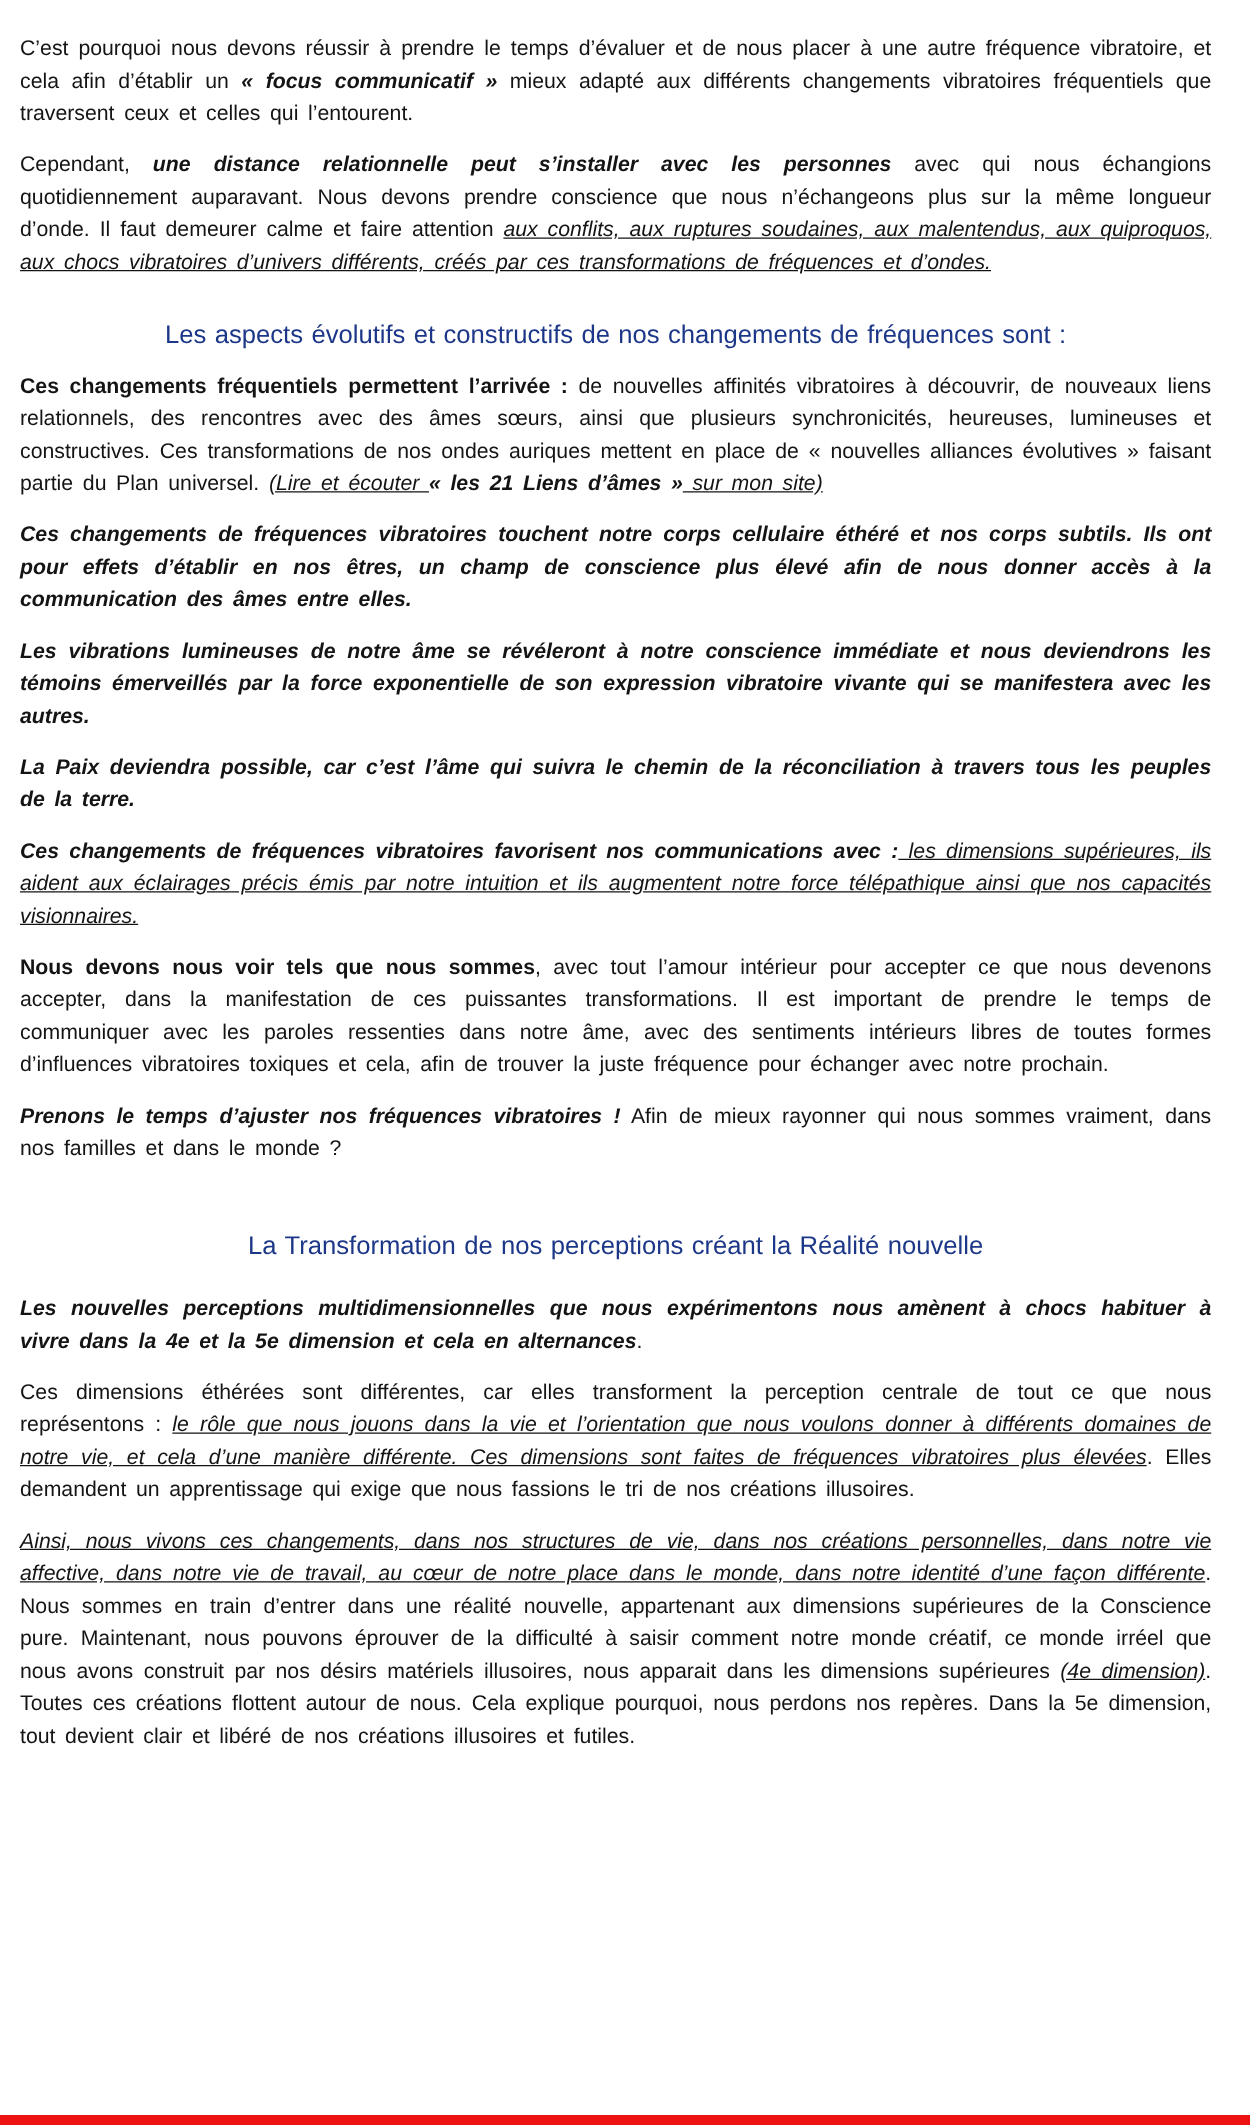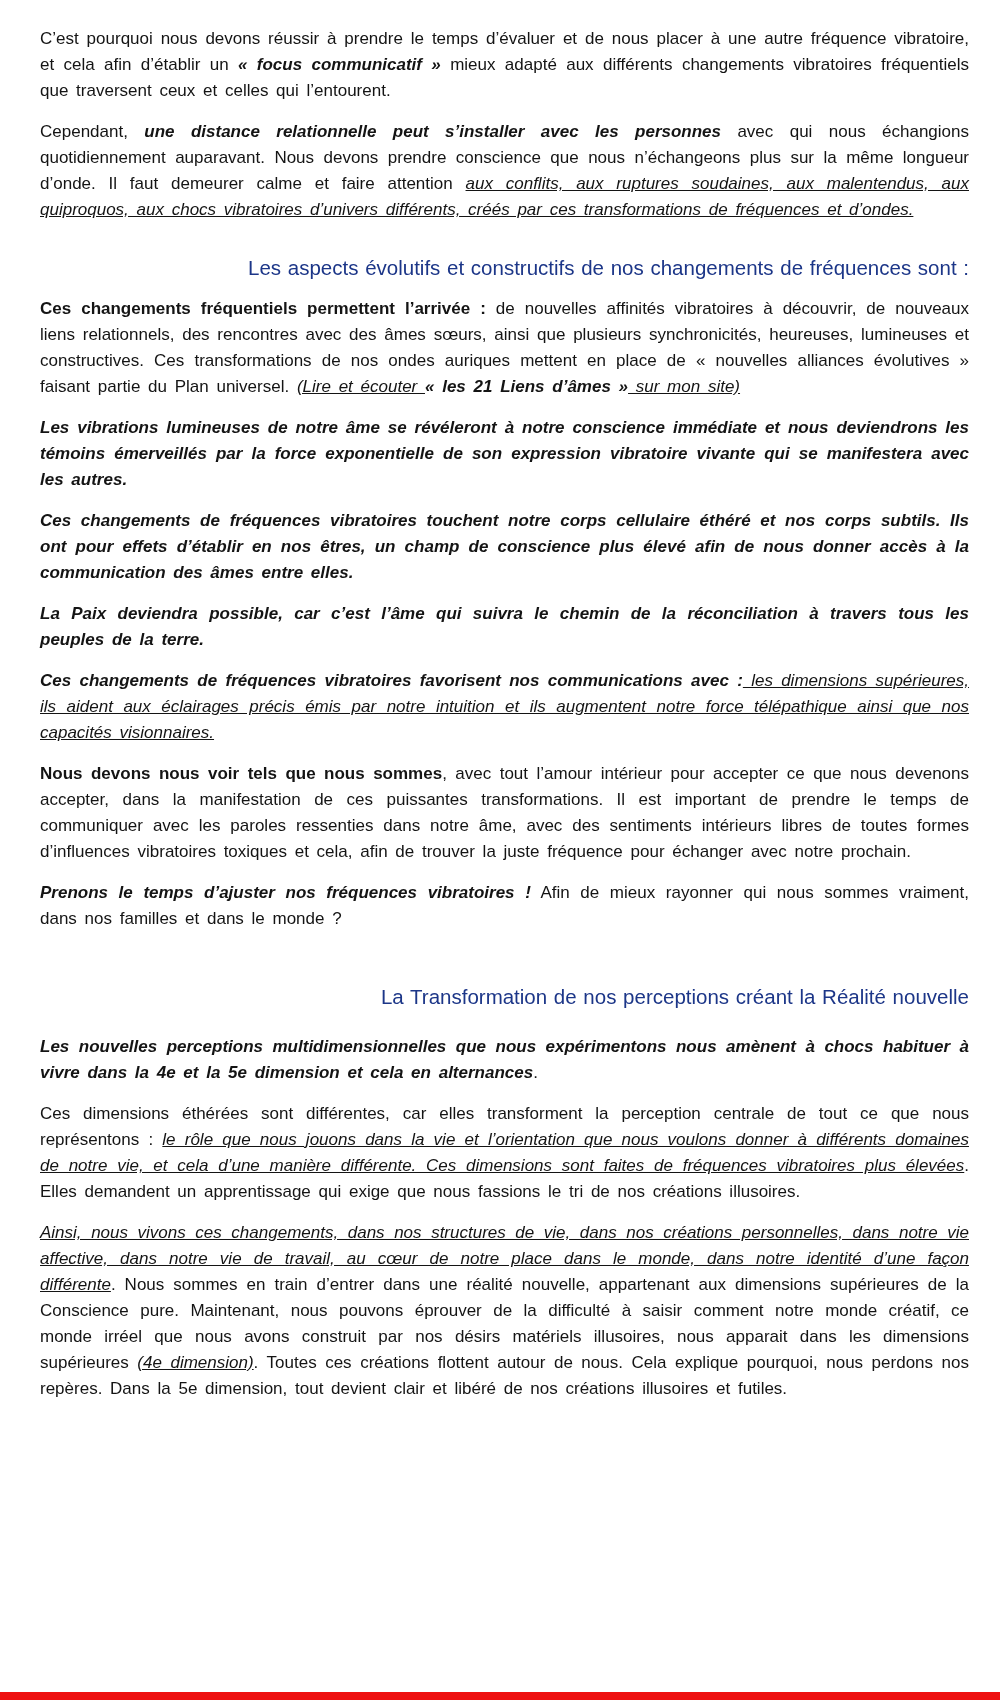--- a/index.html
+++ b/index.html
@@ -12,38 +12,38 @@
   html,body{margin:0;padding:0;}
   body{
     width:1000px;height:1700px;
     background:var(--page-bg);
     color:var(--body-text);
     font-family:"Liberation Sans", sans-serif;
     position:relative;
     overflow:hidden;
   }
   .doc{
-    padding:26px 31px 0 40px;
+    padding:26px 31px 0 16px;
   }
   p.para{
     margin:15px 0 0;
     font-size:17px;
     line-height:26px;
     text-align:justify;
     word-spacing:3px;
   }
   .doc p.para:first-child{margin-top:0;}
   h2.head{
     font-size:20.5px;
     line-height:26px;
     font-weight:bold;
     color:var(--heading-blue);
     margin:32px 0 12px 0;
     word-spacing:1px;
-    text-align:right;
+    text-align:center;
   }
   .doc h2.head:nth-of-type(2){
     margin-top:52px;
     margin-bottom:24px;
   }
   span.r{font-weight:normal;font-style:normal;}
   span.b{font-weight:bold;font-style:normal;}
   span.i{font-weight:normal;font-style:italic;text-decoration:underline;}
   span.bi{font-weight:bold;font-style:italic;}
   .bottom-bar{
@@ -54,22 +54,22 @@
   }
 </style>
 </head>
 <body>
 
 <div class="doc" id="doc">
     <p class="para"><span class="r">C’est pourquoi nous devons réussir à prendre le temps d’évaluer et de nous placer à une autre fréquence vibratoire, et cela afin d’établir un </span><span class="bi">« focus communicatif »</span><span class="r"> mieux adapté aux différents changements vibratoires fréquentiels que traversent ceux et celles qui l’entourent.</span></p>
     <p class="para"><span class="r">Cependant, </span><span class="bi">une distance relationnelle peut s’installer avec les personnes</span><span class="r"> avec qui nous échangions quotidiennement auparavant. Nous devons prendre conscience que nous n’échangeons plus sur la même longueur d’onde. Il faut demeurer calme et faire attention </span><span class="i">aux conflits, aux ruptures soudaines, aux malentendus, aux quiproquos, aux chocs vibratoires d’univers différents, créés par ces transformations de fréquences et d’ondes.</span></p>
     <h2 class="head"><span class="r">Les aspects évolutifs et constructifs de nos changements de fréquences sont :</span></h2>
     <p class="para"><span class="b">Ces changements fréquentiels permettent l’arrivée :</span><span class="r"> de nouvelles affinités vibratoires à découvrir, de nouveaux liens relationnels, des rencontres avec des âmes sœurs, ainsi que plusieurs synchronicités, heureuses, lumineuses et constructives. Ces transformations de nos ondes auriques mettent en place de « nouvelles alliances évolutives » faisant partie du Plan universel. </span><span class="i">(Lire et écouter </span><span class="bi">« les 21 Liens d’âmes »</span><span class="i"> sur mon site)</span></p>
+    <p class="para"><span class="bi">Ces changements de fréquences vibratoires touchent notre corps cellulaire éthéré et nos corps subtils. Ils ont pour effets d’établir en nos êtres, un champ de conscience plus élevé afin de nous donner accès à la communication des âmes entre elles.</span></p>
     <p class="para"><span class="bi">Les vibrations lumineuses de notre âme se révéleront à notre conscience immédiate et nous deviendrons les témoins émerveillés par la force exponentielle de son expression vibratoire vivante qui se manifestera avec les autres.</span></p>
-    <p class="para"><span class="bi">Ces changements de fréquences vibratoires touchent notre corps cellulaire éthéré et nos corps subtils. Ils ont pour effets d’établir en nos êtres, un champ de conscience plus élevé afin de nous donner accès à la communication des âmes entre elles.</span></p>
     <p class="para"><span class="bi">La Paix deviendra possible, car c’est l’âme qui suivra le chemin de la réconciliation à travers tous les peuples de la terre.</span></p>
     <p class="para"><span class="bi">Ces changements de fréquences vibratoires favorisent nos communications avec :</span><span class="i"> les dimensions supérieures, ils aident aux éclairages précis émis par notre intuition et ils augmentent notre force télépathique ainsi que nos capacités visionnaires.</span></p>
     <p class="para"><span class="b">Nous devons nous voir tels que nous sommes</span><span class="r">, avec tout l’amour intérieur pour accepter ce que nous devenons accepter, dans la manifestation de ces puissantes transformations. Il est important de prendre le temps de communiquer avec les paroles ressenties dans notre âme, avec des sentiments intérieurs libres de toutes formes d’influences vibratoires toxiques et cela, afin de trouver la juste fréquence pour échanger avec notre prochain.</span></p>
     <p class="para"><span class="bi">Prenons le temps d’ajuster nos fréquences vibratoires !</span><span class="r"> Afin de mieux rayonner qui nous sommes vraiment, dans nos familles et dans le monde ?</span></p>
     <h2 class="head"><span class="r">La Transformation de nos perceptions créant la Réalité nouvelle</span></h2>
     <p class="para"><span class="bi">Les nouvelles perceptions multidimensionnelles que nous expérimentons nous amènent à chocs habituer à vivre dans la 4e et la 5e dimension et cela en alternances</span><span class="r">.</span></p>
     <p class="para"><span class="r">Ces dimensions éthérées sont différentes, car elles transforment la perception centrale de tout ce que nous représentons : </span><span class="i">le rôle que nous jouons dans la vie et l’orientation que nous voulons donner à différents domaines de notre vie, et cela d’une manière différente. Ces dimensions sont faites de fréquences vibratoires plus élevées</span><span class="r">. Elles demandent un apprentissage qui exige que nous fassions le tri de nos créations illusoires.</span></p>
     <p class="para"><span class="i">Ainsi, nous vivons ces changements, dans nos structures de vie, dans nos créations personnelles, dans notre vie affective, dans notre vie de travail, au cœur de notre place dans le monde, dans notre identité d’une façon différente</span><span class="r">. Nous sommes en train d’entrer dans une réalité nouvelle, appartenant aux dimensions supérieures de la Conscience pure. Maintenant, nous pouvons éprouver de la difficulté à saisir comment notre monde créatif, ce monde irréel que nous avons construit par nos désirs matériels illusoires, nous apparait dans les dimensions supérieures </span><span class="i">(4e dimension)</span><span class="r">. Toutes ces créations flottent autour de nous. Cela explique pourquoi, nous perdons nos repères. Dans la 5e dimension, tout devient clair et libéré de nos créations illusoires et futiles.</span></p>
   </div>
 

